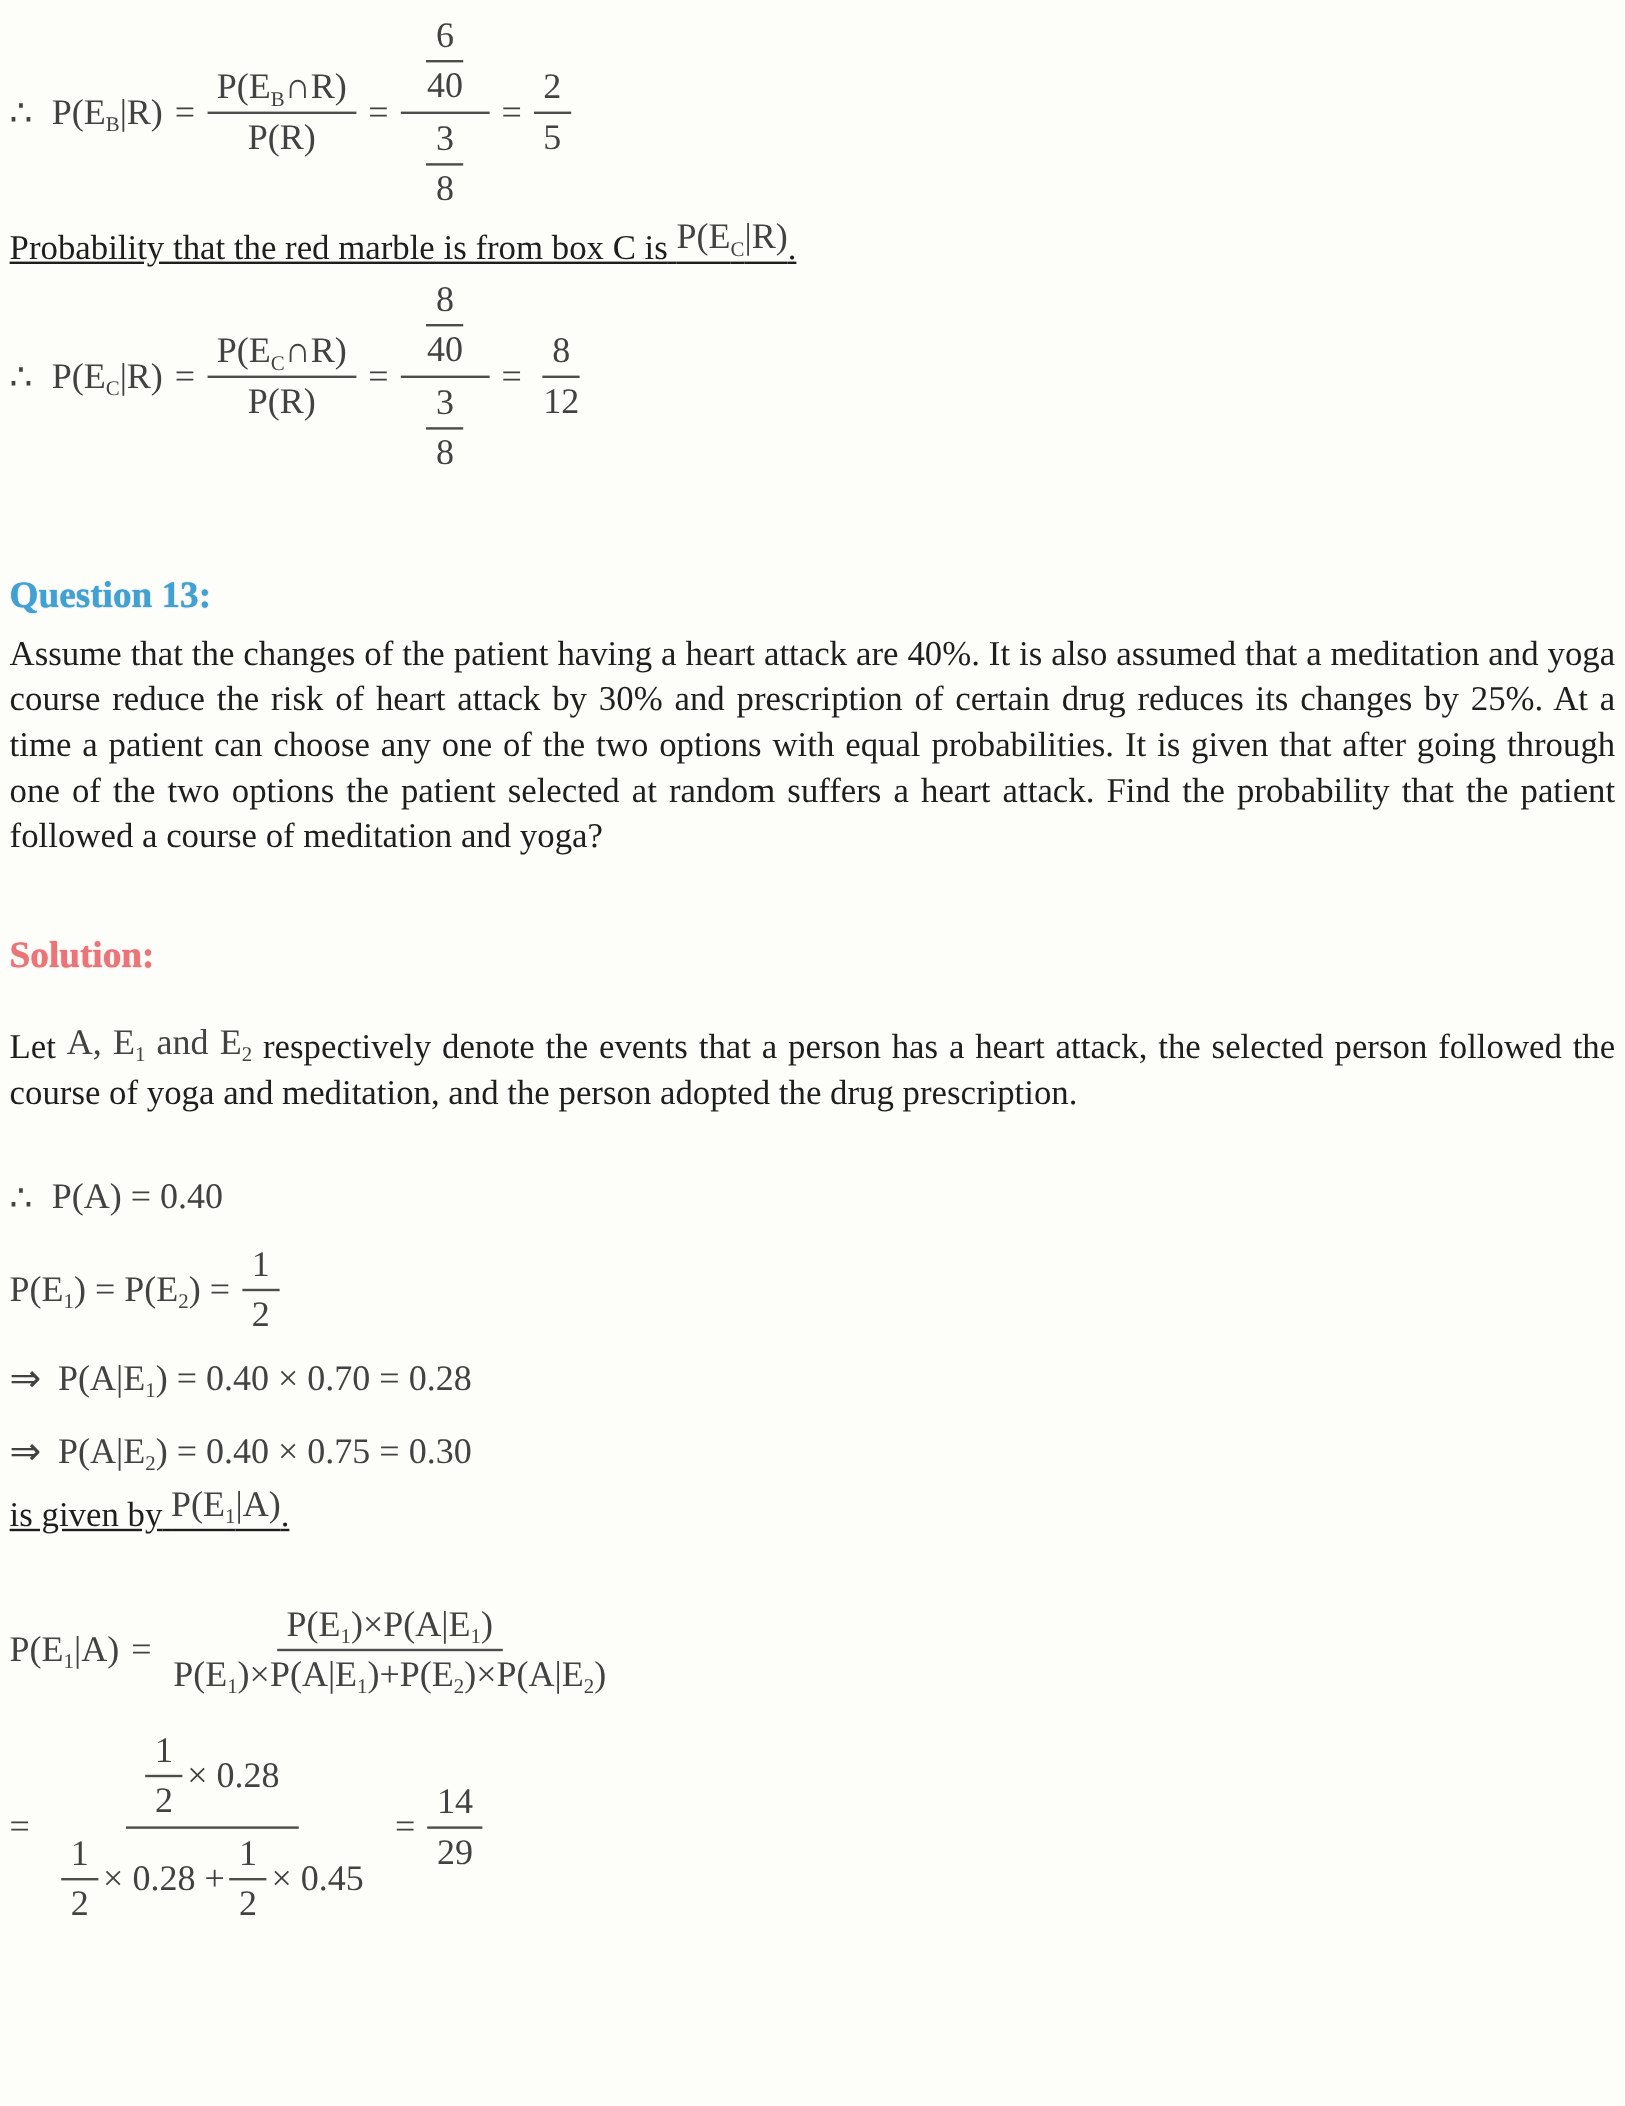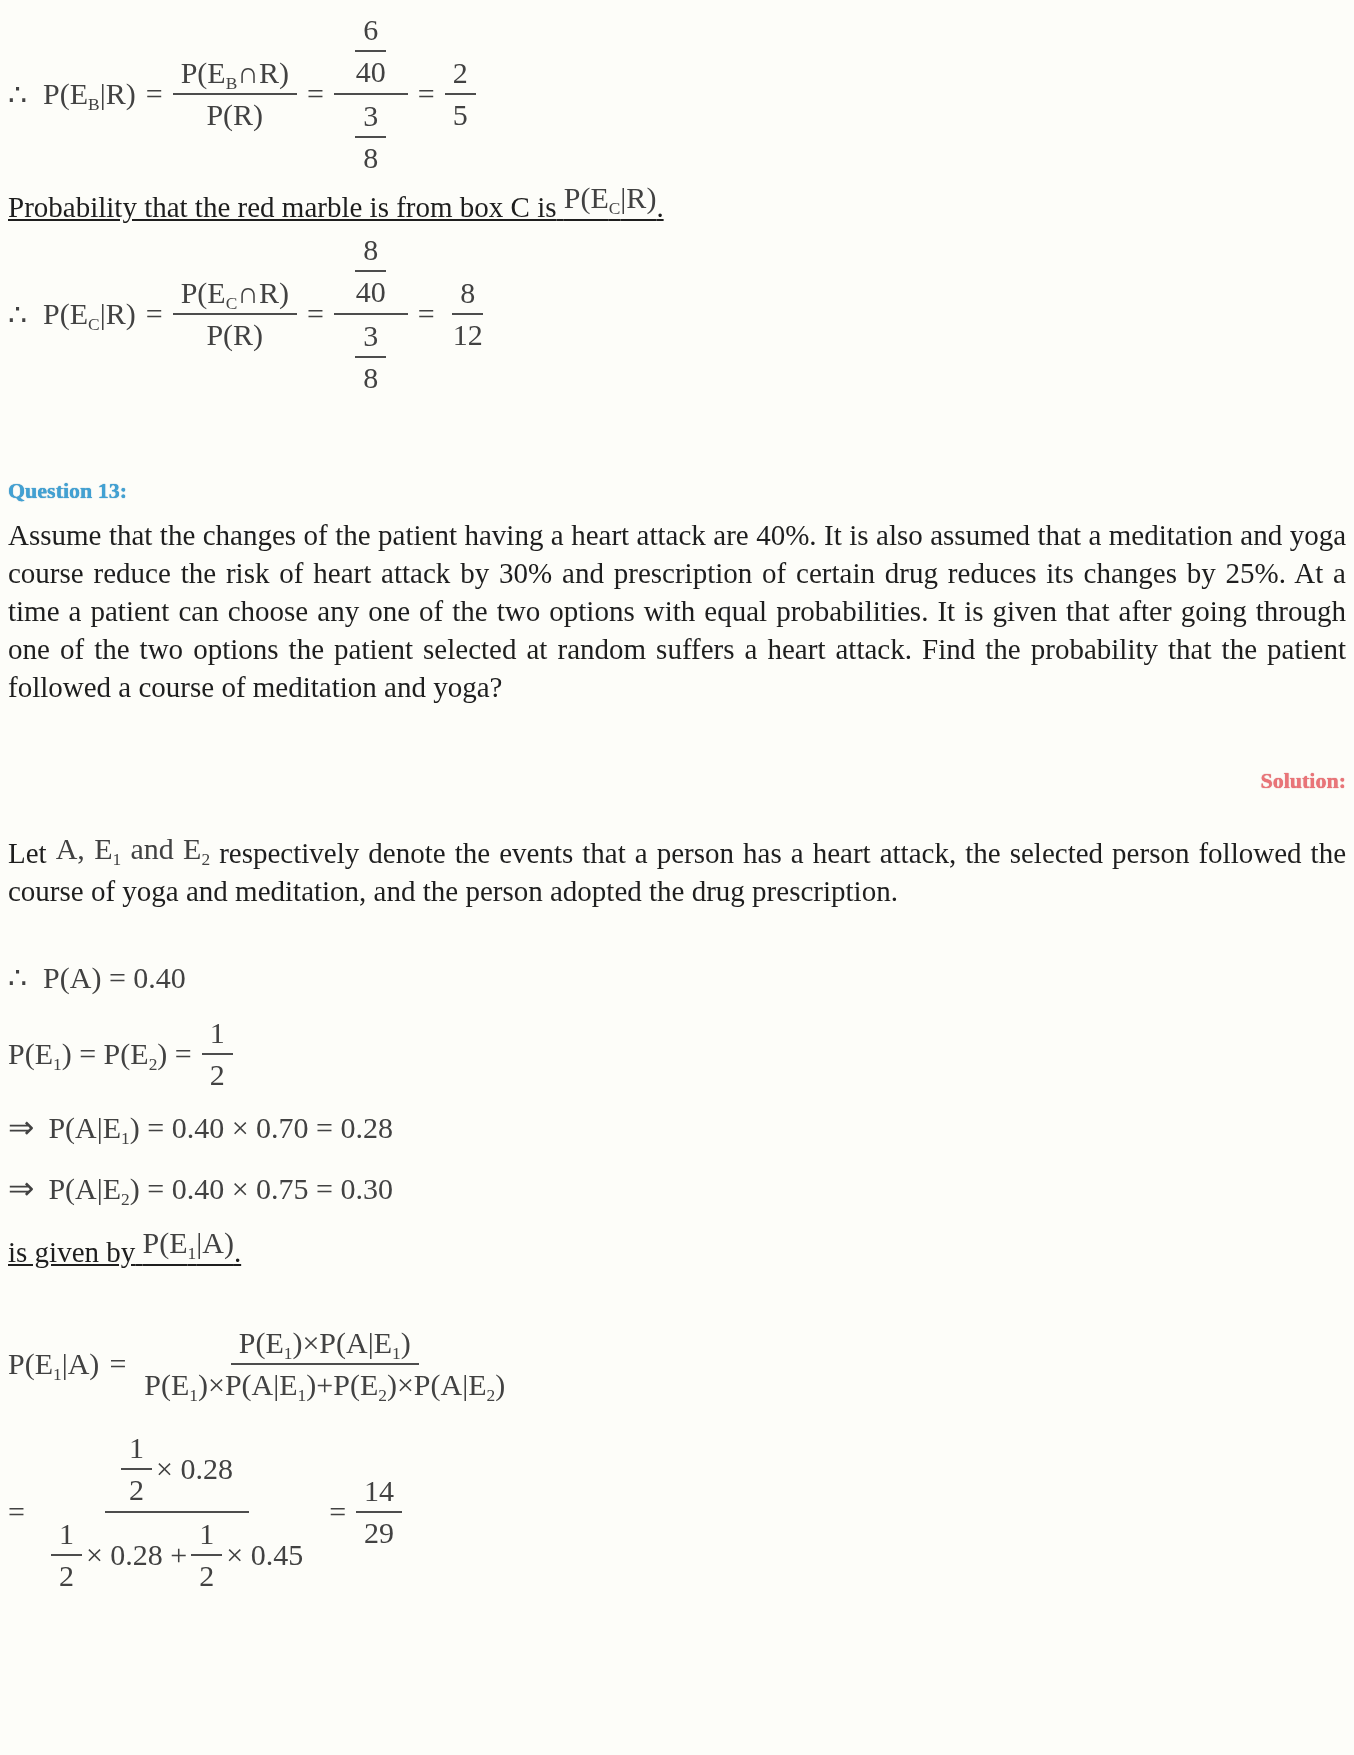--- a/index.html
+++ b/index.html
@@ -19,26 +19,26 @@
   .para {
     font-size: 29px;
     line-height: 38px;
     text-align: justify;
     margin: 0;
     color: #1e1e1e;
   }
   .line { text-align: left; text-decoration: underline; }
   
   .heading {
-    font-size: 22px;
+    font-size: 31px;
     font-weight: bold;
     margin: 0;
   }
   .heading.q { color: #41a1d3; text-shadow: 0 0 1px #2a7fb0; }
-  .heading.s { color: #ea7478; text-shadow: 0 0 1px #c94f55; text-align: right; }
+  .heading.s { color: #ea7478; text-shadow: 0 0 1px #c94f55; }
   
   .eqline {
     display: flex;
     align-items: center;
     font-size: 30px;
     color: #424242;
     gap: 10px;
     margin: 0;
   }
   .mrun { white-space: nowrap; }
@@ -179,21 +179,21 @@
     <span class="arrow">⇒</span>
     <span class="mrun"><span>P(A|E</span><sub>1</sub><span>) = 0.40 × 0.70 = 0.28</span></span>
   </div>
 
   <div class="eqline" style="margin-top:24px;">
     <span class="arrow">⇒</span>
     <span class="mrun"><span>P(A|E</span><sub>2</sub><span>) = 0.40 × 0.75 = 0.30</span></span>
   </div>
 
 
-  <p class="para line" style="margin-top:26px;">
+  <p class="para line" style="margin-top:16px;">
     <span>is given by</span>
     <span class="imath"><span>P(E</span><sub>1</sub><span>|A)</span></span><span>.</span>
   </p>
 
   <div class="eqline" style="margin-top:54px;">
     <span class="mrun"><span>P(E</span><sub>1</sub><span>|A)</span></span>
     <span>=</span>
     <span class="frac">
       <span class="num"><span class="mrun"><span>P(E</span><sub>1</sub><span>)×P(A|E</span><sub>1</sub><span>)</span></span></span>
       <span class="den"><span class="mrun"><span>P(E</span><sub>1</sub><span>)×P(A|E</span><sub>1</sub><span>)+P(E</span><sub>2</sub><span>)×P(A|E</span><sub>2</sub><span>)</span></span></span>

